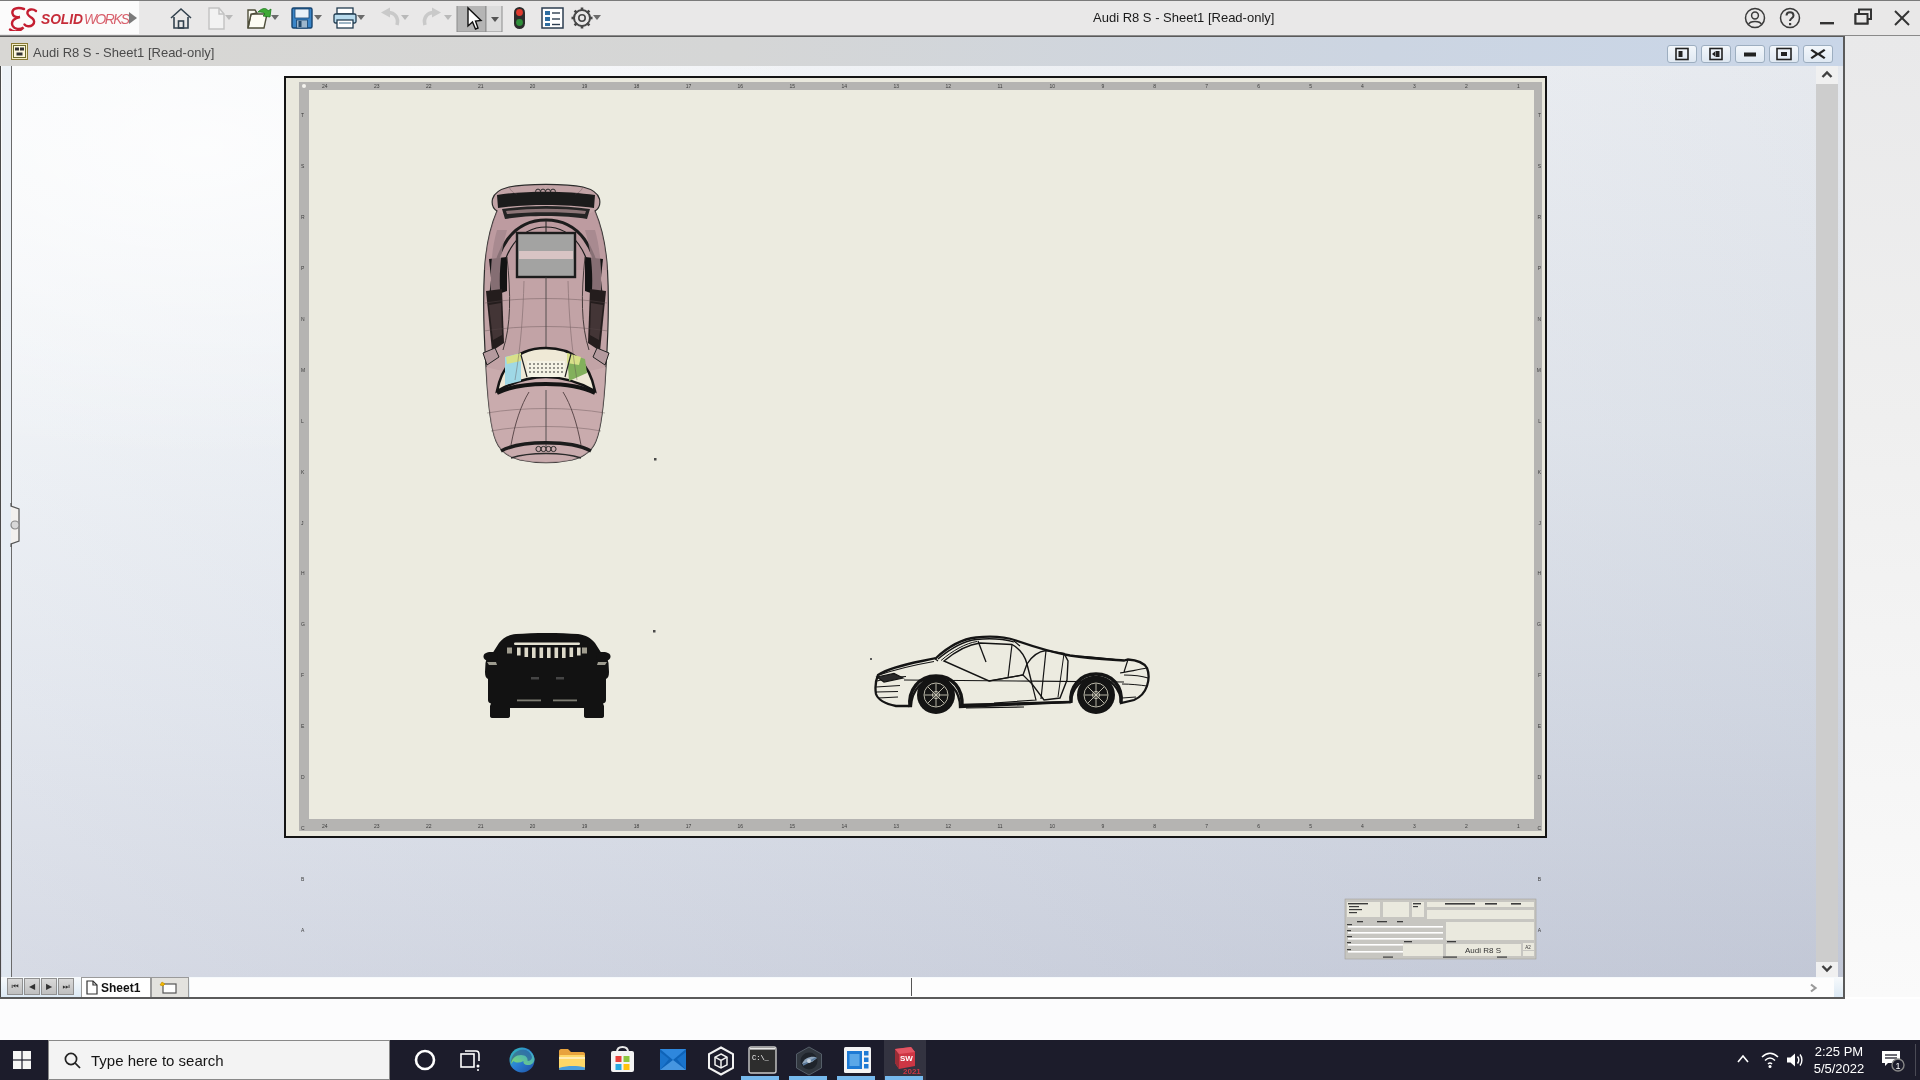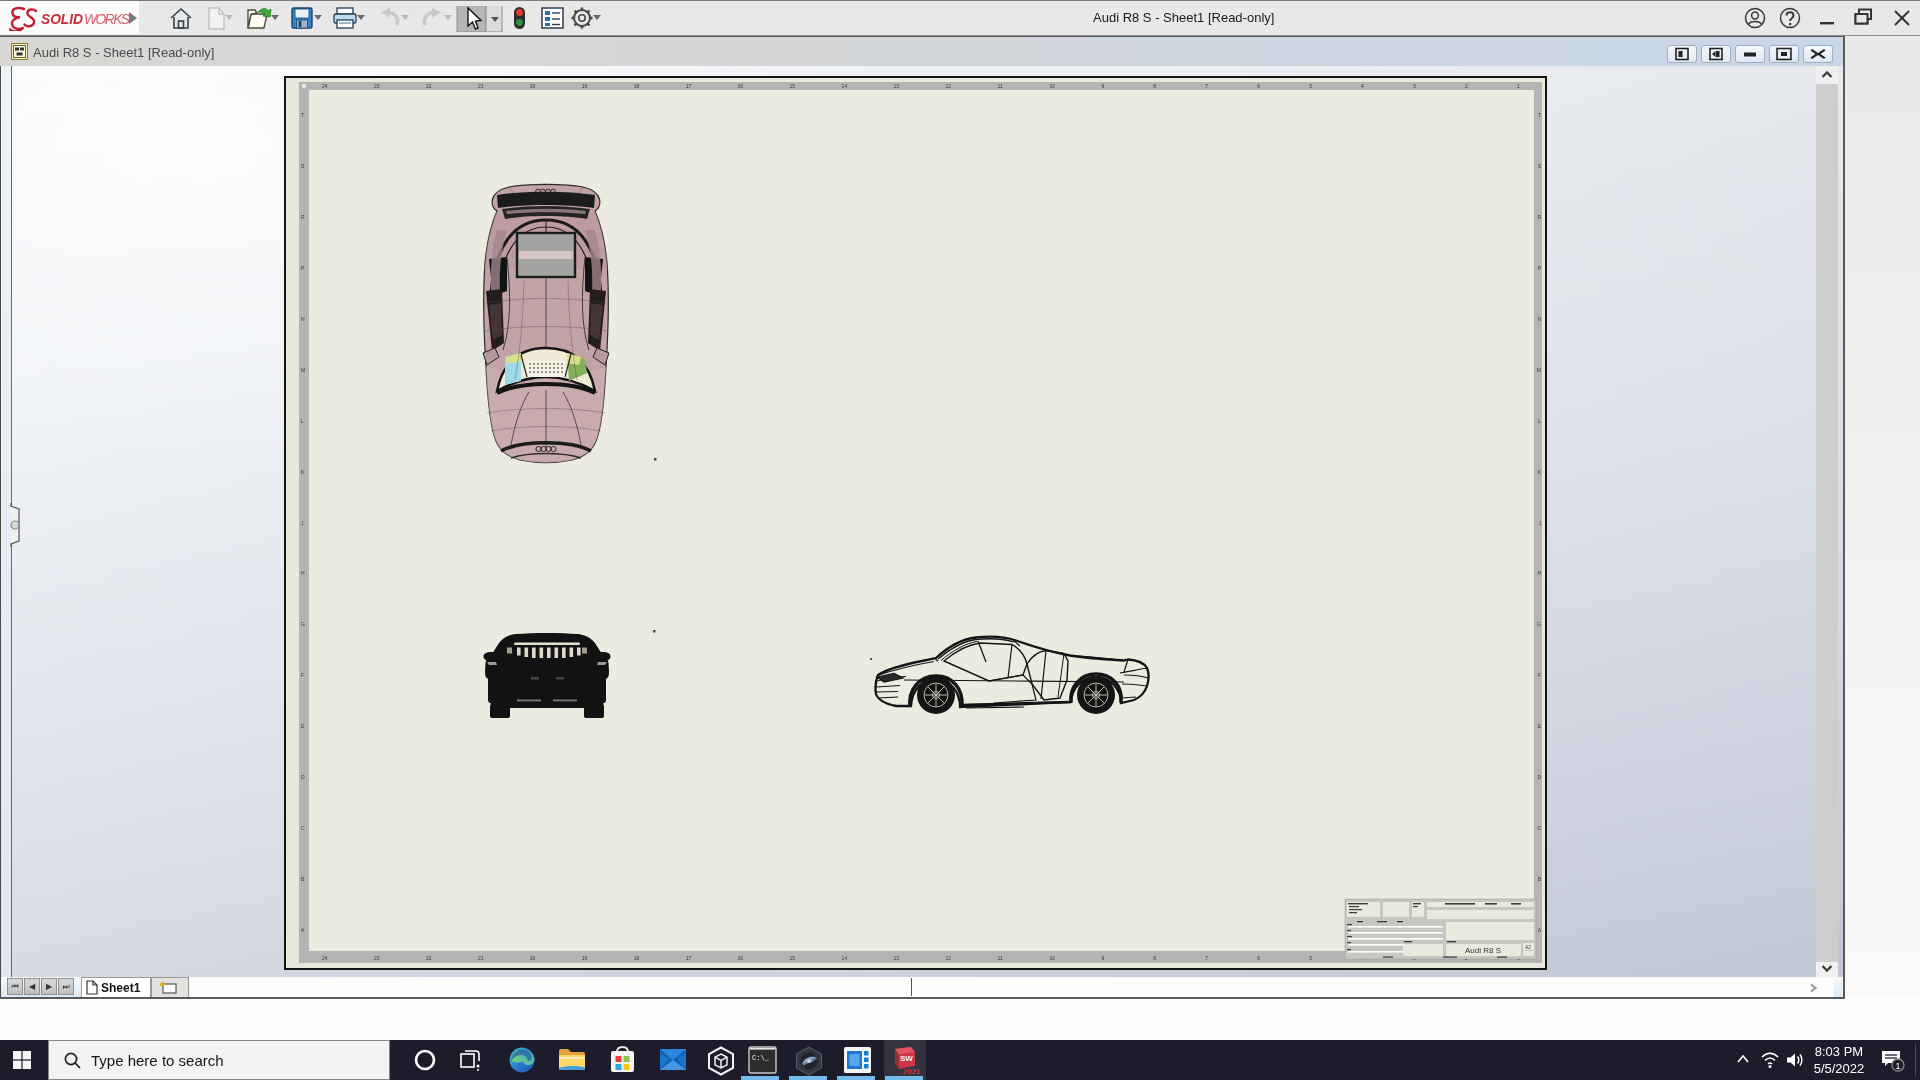--- a/index.html
+++ b/index.html
@@ -26,21 +26,21 @@
   
   #viewport { left:0; top:66px; width:1843px; height:911px; background:
       radial-gradient(ellipse 900px 450px at 200px 80px, rgba(255,255,255,0.75), rgba(255,255,255,0) 70%),
       linear-gradient(90deg, rgba(255,255,255,0.20) 0%, rgba(130,140,165,0.14) 100%),
       linear-gradient(180deg,#f6f8fa 0%, #eaeef3 40%, #dce1ea 70%, #ccd1de 100%);
       border-left:1px solid #4a4a4a; overflow:hidden; }
   #leftpanelline { left:10px; top:0; width:1px; height:911px; background:#6a6a6a; }
   #leftpanelstrip { left:1px; top:0; width:9px; height:911px; background:linear-gradient(180deg,#eef3f8,#dfe7f0); }
 
   
-  #sheet { left:283px; top:10px; width:1263px; height:894px; background:#e9e8dd; border:2px solid #141414; }
+  #sheet { left:283px; top:10px; width:1263px; height:762px; background:#e9e8dd; border:2px solid #141414; }
   .ruler { position:absolute; background:#b5b4b2; }
   #paper { position:absolute; left:23px; top:12px; right:11px; bottom:17px; background:#ecebe0; }
   .zl { position:absolute; font-size:5px; color:#3c3c3c; font-family:"Liberation Sans",sans-serif; }
 
   
   #vscroll { left:1816px; top:66px; width:22px; height:911px; background:#f0f0f0; }
   #vthumb { left:1816px; top:84px; width:22px; height:878px; background:#cdcdcd; }
 
   
   #tabbar { left:0; top:977px; width:1843px; height:20px; background:linear-gradient(180deg,#f7fafc,#dce9f4); border-left:1px solid #4a4a4a; }
@@ -743,21 +743,21 @@
       </g>
       <circle cx="10" cy="15.5" r="1.5" fill="#fff"></circle>
     </svg>
     <svg class="abs" style="left:1785px; top:1051px;" width="20" height="18" viewBox="0 0 20 18">
       <path d="M2 6.5 L5.5 6.5 L10 2.5 L10 15.5 L5.5 11.5 L2 11.5 Z" fill="#fff"></path>
       <g fill="none" stroke="#fff" stroke-width="1.4">
         <path d="M12.5 5.5 C14 7.5 14 10.5 12.5 12.5"></path>
         <path d="M15 3.5 C17.5 6.5 17.5 11.5 15 14.5"></path>
       </g>
     </svg>
-    <div class="trayicon" style="left:1813px; top:1044px; width:52px; text-align:center;">8:03 PM</div>
+    <div class="trayicon" style="left:1813px; top:1044px; width:52px; text-align:center;">2:25 PM</div>
     <div class="trayicon" style="left:1810px; top:1061px; width:58px; text-align:center;">5/5/2022</div>
     <svg class="abs" style="left:1880px; top:1049px;" width="26" height="24" viewBox="0 0 26 24">
       <path d="M2 2 L20 2 L20 14 L8 14 L5 17 L5 14 L2 14 Z" fill="#fff"></path>
       <g stroke="#1c1c2b" stroke-width="1.3">
         <line x1="5" y1="6" x2="17" y2="6"></line>
         <line x1="5" y1="9" x2="17" y2="9"></line>
       </g>
       <circle cx="18" cy="16" r="6" fill="#1c1c2b" stroke="#888" stroke-width="1.4"></circle>
       <text x="18" y="20" text-anchor="middle" font-size="9" fill="#fff" font-family="Liberation Sans,sans-serif">1</text>
     </svg>

